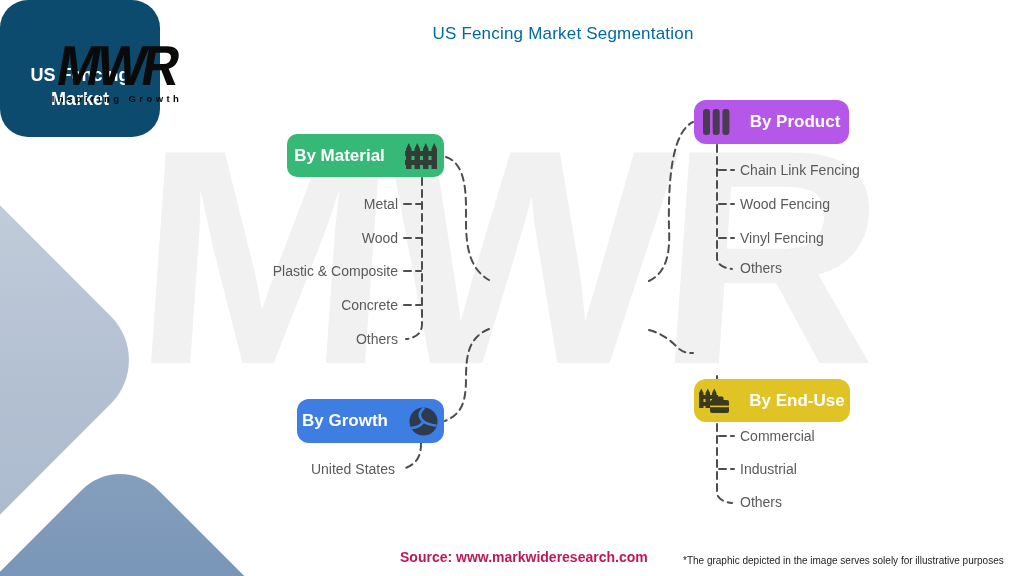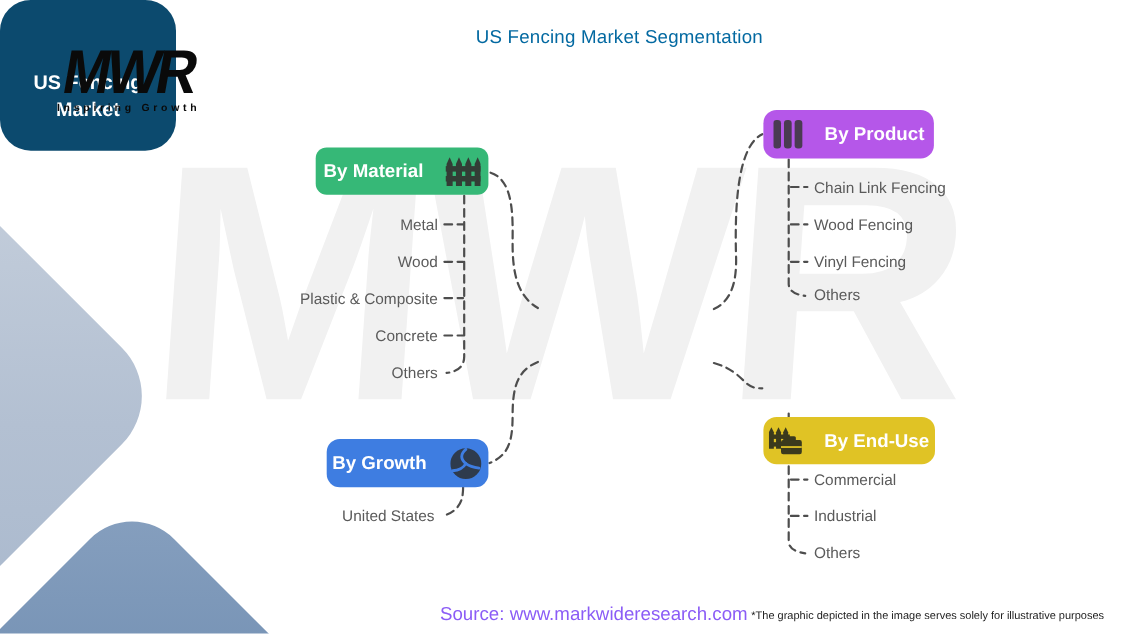--- a/index.html
+++ b/index.html
@@ -47,21 +47,21 @@
   }
   .node-material{left:287px;top:134px;width:157px;height:43px;background:#36b877;border-radius:10px;}
   .node-product {left:694px;top:100px;width:155px;height:44px;background:#b557e9;}
   .node-enduse  {left:694px;top:332px;width:156px;height:43px;background:#e0c325;margin-top:47px;}
   .node-region  {left:297px;top:399px;width:147px;height:44px;background:#3e7de1;}
   .node .icn{display:flex;align-items:center;}
   
   .item{position:absolute;z-index:3;font-size:14px;color:#5a5a5a;white-space:nowrap;line-height:22px;}
   .item.r{text-align:right;}
   
-  .source{position:absolute;left:400px;top:549px;z-index:5;font-size:17px;font-weight:400;color:#8b5cf6;}
+  .source{position:absolute;left:400px;top:549px;z-index:5;font-size:14px;font-weight:700;color:#be185d;}
   .disclaimer{position:absolute;left:683px;top:555px;z-index:5;font-size:10px;color:#1c1c1c;}
 </style>
 </head>
 <body>
 
 <div class="deco deco-light"></div>
 <div class="deco deco-dark"></div>
 <div class="watermark">MWR</div>
 
 <div class="logo">

